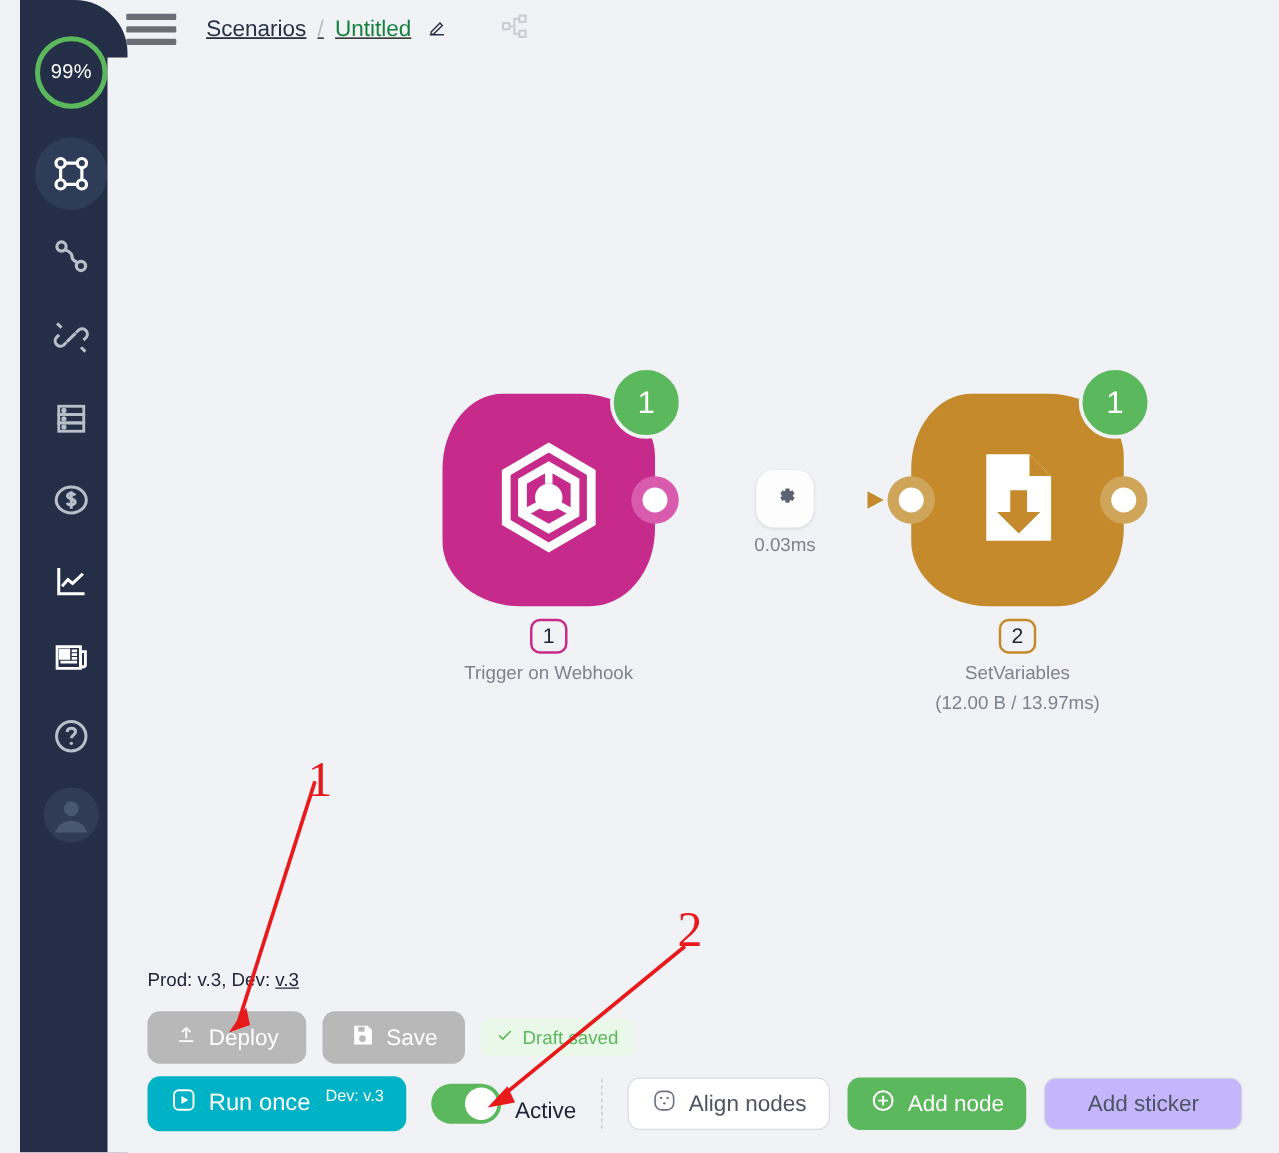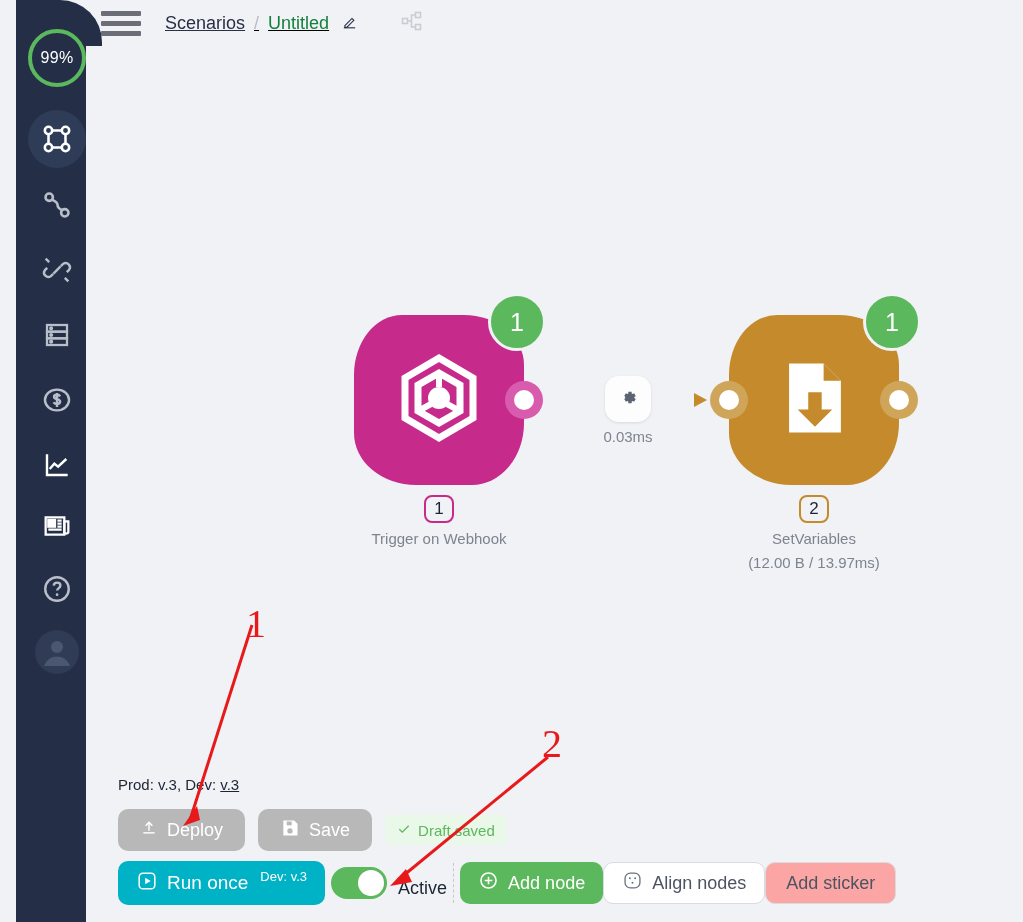--- a/index.html
+++ b/index.html
@@ -135,21 +135,21 @@
     white-space: nowrap;
   }
   #row1 { position: absolute; left: 118px; top: 809px; display: flex; align-items: center; gap: 13px; }
   #btn-deploy { height: 42px; padding: 0 22px; background: #b8b8b8; color: #fff; font-size: 18px; }
   #btn-save   { height: 42px; padding: 0 22px; background: #b8b8b8; color: #fff; font-size: 18px; }
   #draft-saved {
     height: 30px; padding: 0 12px; border-radius: 6px; background: #e9f8e9;
     color: #5cb85c; font-size: 15px; display: inline-flex; align-items: center; gap: 7px;
   }
 
-  #row2 { position: absolute; left: 118px; top: 861px; display: flex; align-items: center; }
+  #row2 { position: absolute; left: 118px; top: 861px; display: flex; align-items: center; gap: 14px; }
   #btn-runonce {
     height: 44px; padding: 0 18px; background: #00b2c6; color: #fff; font-size: 19px;
     border-radius: 10px;
   }
   #btn-runonce .sup { font-size: 13px; position: relative; top: -7px; margin-left: 3px; }
   .toggle-group { display: flex; align-items: flex-end; gap: 11px; margin-left: 6px; }
   .toggle {
     width: 56px; height: 32px; border-radius: 17px; background: #5cb85c;
     position: relative; cursor: pointer;
   }
@@ -160,21 +160,21 @@
   .toggle-label { font-size: 18px; color: #1d2436; }
   .divider {
     width: 1px; height: 40px; border-left: 1px dashed #c3c6cd; margin: 0 6px;
   }
   #btn-addnode { height: 42px; padding: 0 18px; background: #5cb85c; color: #fff; font-size: 18px; }
   #btn-align {
     height: 42px; padding: 0 18px; background: #fff; color: #4d5461; font-size: 18px;
     border: 1px solid #d8dbe0;
   }
   #btn-sticker {
-    height: 42px; padding: 0 20px; background: #fca5a5; color: #4d5461; font-size: 18px;
+    height: 42px; padding: 0 34px; background: #c4b5fd; color: #4d5461; font-size: 18px;
     border: 1px solid #d8dbe0;
   }
 </style>
 </head>
 <body>
 
 <div id="app">
 
   <nav id="sidebar">
 
@@ -436,40 +436,40 @@
 
     <div class="toggle-group">
       <div class="toggle">
         <span class="knob"></span>
       </div>
       <span class="toggle-label">Active</span>
     </div>
 
     <span class="divider"></span>
 
-    <button id="btn-addnode" class="btn">
-      <span>
-        <svg width="21" height="21" viewBox="0 0 24 24" fill="none" stroke="#ffffff" stroke-width="1.8">
-          <circle cx="12" cy="12" r="8.6"></circle>
-            <path d="M12 7.6v8.8M7.6 12h8.8"></path>
-        </svg>
-      </span>
-      <span>Add node</span>
-    </button>
-
     <button id="btn-align" class="btn">
       <span>
         <svg width="21" height="21" viewBox="0 0 24 24" fill="none" stroke="#6a7280" stroke-width="1.5">
           <rect x="3.5" y="3.5" width="17" height="17" rx="6"></rect>
           <circle cx="9" cy="9.5" r="1.1" fill="#6a7280" stroke="none"></circle>
           <circle cx="15" cy="9.5" r="1.1" fill="#6a7280" stroke="none"></circle>
           <circle cx="12" cy="14.5" r="1.1" fill="#6a7280" stroke="none"></circle>
         </svg>
       </span>
       <span>Align nodes</span>
+    </button>
+
+    <button id="btn-addnode" class="btn">
+      <span>
+        <svg width="21" height="21" viewBox="0 0 24 24" fill="none" stroke="#ffffff" stroke-width="1.8">
+          <circle cx="12" cy="12" r="8.6"></circle>
+            <path d="M12 7.6v8.8M7.6 12h8.8"></path>
+        </svg>
+      </span>
+      <span>Add node</span>
     </button>
 
     <button id="btn-sticker" class="btn">
       <span>Add sticker</span>
     </button>
   </div>
 
   <svg id="annots">
     <line x1="252" y1="625" x2="190" y2="820" stroke="#e8191b" stroke-width="3"></line>
     <polygon points="183,826 197,806 200,820" fill="#e8191b"></polygon>

